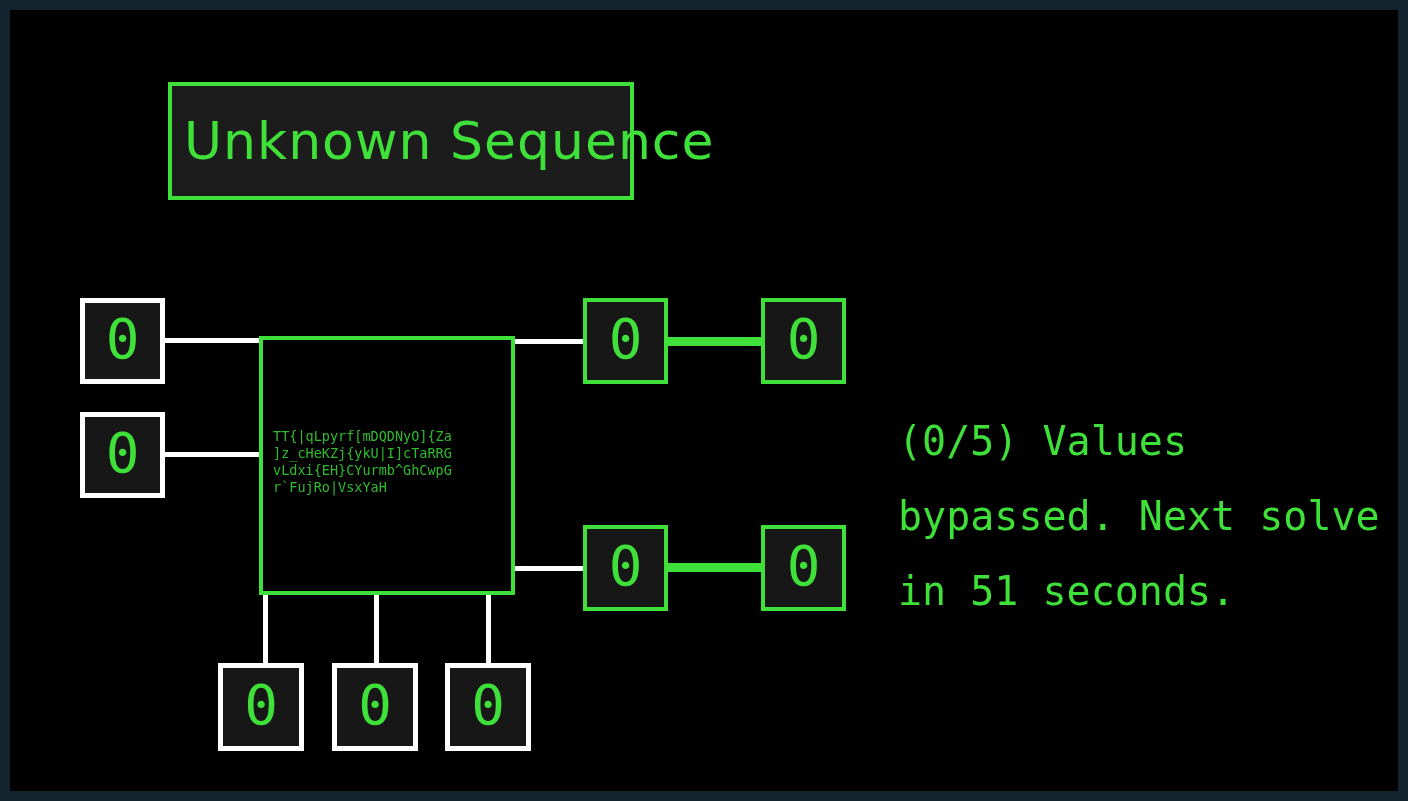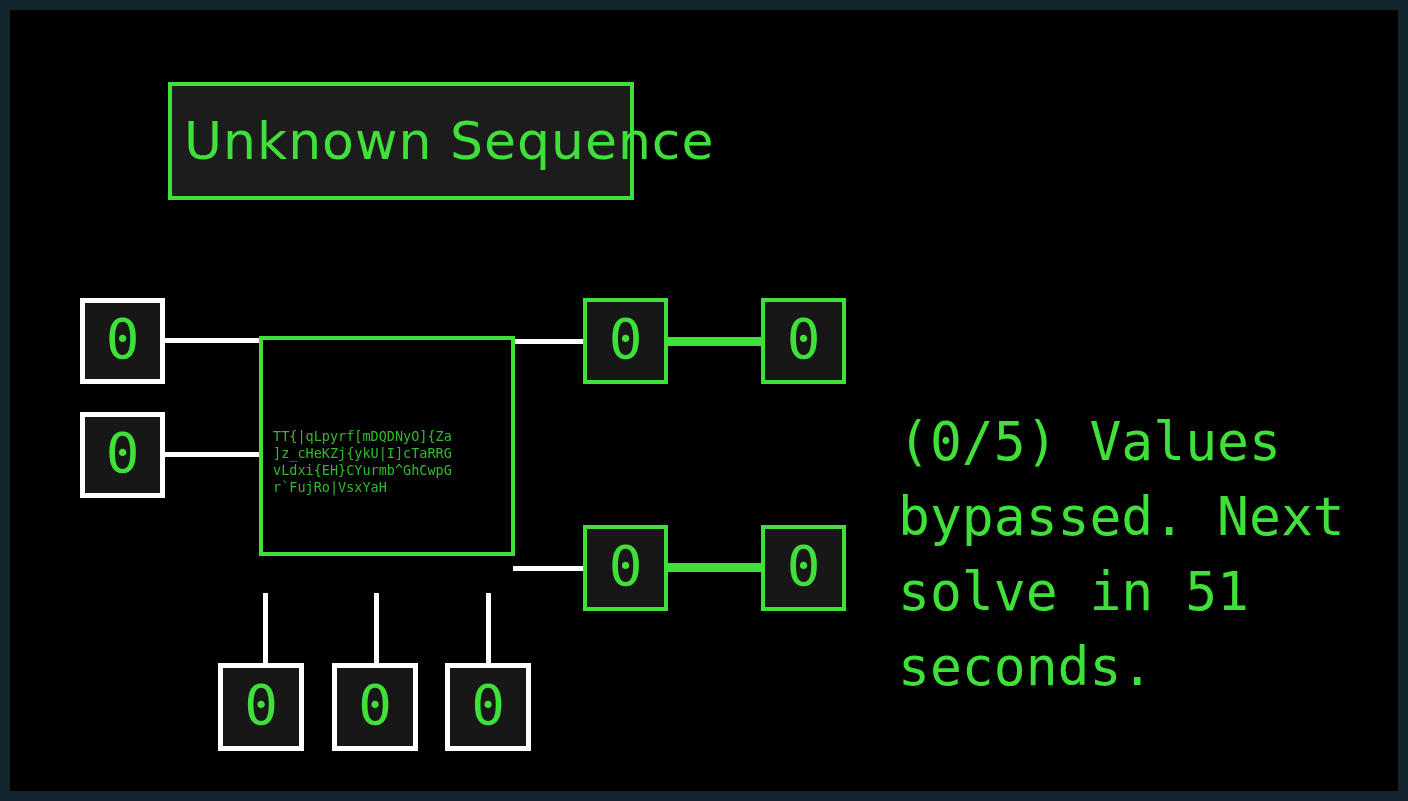--- a/index.html
+++ b/index.html
@@ -57,21 +57,21 @@
     letter-spacing: 1px;
     white-space: nowrap;
   }
 
   
   #cipher-box {
     position: absolute;
     left: 249px;
     top: 326px;
     width: 256px;
-    height: 220px;
+    height: 259px;
     box-sizing: border-box;
     border: 4px solid #3fe039;
     background: #000000;
   }
   #cipher-text {
     position: absolute;
     left: 10px;
     top: 88px;
     width: 232px;
     color: #2fbb2c;
@@ -140,21 +140,21 @@
     white-space: pre-wrap;
     word-break: break-word;
   }
   #status {
     position: absolute;
     left: 888px;
     top: 394px;
     width: 500px;
     color: #3fe039;
     font-family: "DejaVu Sans Mono", monospace;
-    font-size: 53px;
+    font-size: 40px;
     line-height: 75px;
     white-space: pre-wrap;
     word-break: break-word;
   }
 </style>
 </head>
 <body>
 
 <div id="app-frame">
   <div id="screen">

